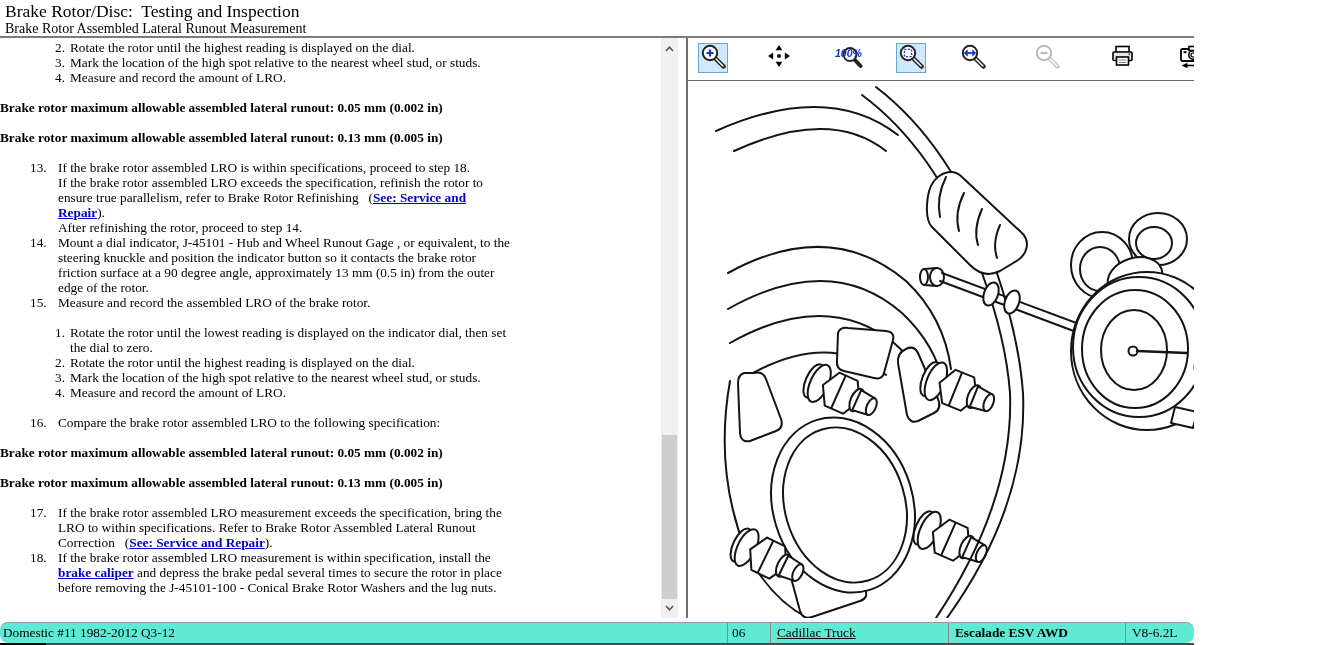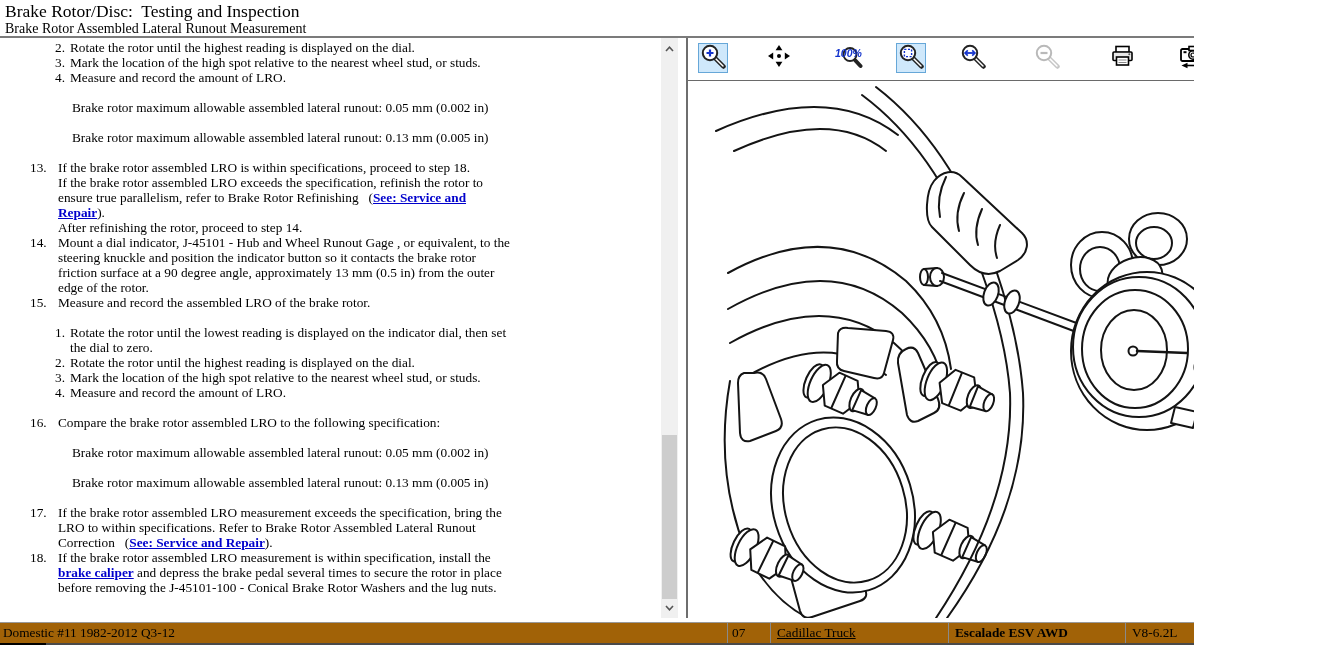--- a/index.html
+++ b/index.html
@@ -16,42 +16,42 @@
   .doc-body{position:absolute;left:0;top:0;right:17px;bottom:0;overflow:hidden;padding-top:2px;
             font-size:13.3px;line-height:15px;}
   .row{display:flex;align-items:flex-start;}
   .row.gap{margin-top:15px;}
   .row.step{padding-left:30px;}
   .row.step .num{flex:none;width:28px;}
   .row.sub{padding-left:55px;}
   .row.sub .num{flex:none;width:15px;}
   .row.step .txt{max-width:452px;}
   .row.sub .txt{max-width:440px;}
-  .row.spec{padding-left:72px;font-weight:normal;}
+  .row.spec{font-weight:bold;}
   .row.spec .txt{white-space:nowrap;}
   a.doclink{color:#0000cc;font-weight:bold;text-decoration:underline;}
 
   
   .sbar{position:absolute;right:0;top:0;width:17px;height:580px;background:#f0f0f0;}
   .sbtn{position:absolute;left:0;width:17px;height:17px;display:flex;align-items:center;justify-content:center;background:#f0f0f0;}
   .sbtn.up{top:2px;} .sbtn.down{bottom:2px;}
   .sthumb{position:absolute;left:1px;width:15px;top:397px;height:166px;background:#cdcdcd;}
 
   
   .img-pane{position:absolute;left:686px;top:38px;width:637px;height:580px;background:#fff;border-left:2px solid #6e6e6e;box-sizing:border-box;}
   .toolbar{position:absolute;left:0;top:0;right:0;height:42px;border-bottom:1px solid #6a6a6a;display:flex;background:#efefef;}
   .tb-strip{display:flex;background:#fff;padding-right:30px;gap:28px;}
   .tb-cell{width:30px;height:30px;margin-top:5px;display:flex;align-items:center;justify-content:center;box-sizing:border-box;}
   .tb-cell.active{background:#cfe8fb;border:1px solid #66a7d8;}
   .img-area{position:absolute;left:0;top:43px;right:0;bottom:0;background:#fff;}
 
   
   .sb-gap{position:absolute;left:0;top:618px;width:100%;height:4px;background:#fff;}
   .statusbar{position:absolute;left:0;top:622px;width:100%;height:21px;border-top:1px solid #999;
-             display:flex;font-size:13.3px;background:#a16207;box-sizing:border-box;}
+             display:flex;font-size:13.3px;background:#5eead4;box-sizing:border-box;border-radius:8px;}
   .sb-cell{padding-top:2px;box-sizing:border-box;white-space:nowrap;overflow:hidden;}
   .sb-c0{flex:none;width:727px;padding-left:3px;}
   .sb-c1{flex:none;width:43px;border-left:1px solid #8a8a8a;padding-left:4px;}
   .sb-c2{flex:none;width:178px;border-left:1px solid #8a8a8a;padding-left:6px;text-decoration:underline;}
   .sb-c3{flex:none;width:177px;border-left:1px solid #8a8a8a;padding-left:6px;font-weight:bold;}
   .sb-c4{flex:1;border-left:1px solid #8a8a8a;padding-left:6px;}
   .bottom-line{position:absolute;left:0;top:643px;width:100%;height:2px;background:#4a4a4a;}
   .bottom-line-dark{position:absolute;left:0;top:643px;width:46px;height:2px;background:#000;}
 
   .art{stroke:#141414;stroke-width:2;fill:none;stroke-linecap:round;stroke-linejoin:round;}
@@ -306,21 +306,21 @@
           <ellipse fill="#fff" cx="531" cy="291" rx="7" ry="10" transform="rotate(22 531 291)"></ellipse>
           <path fill="#fff" d="M 487 326 L 509 331 L 505 347 L 483 342 Z"></path>
         </g>
       </svg>
     </div>
   </div>
 
   <div class="sb-gap"></div>
   <div class="statusbar">
     <div class="sb-cell sb-c0">Domestic #11 1982-2012 Q3-12</div>
-    <div class="sb-cell sb-c1">07</div>
+    <div class="sb-cell sb-c1">06</div>
     <div class="sb-cell sb-c2">Cadillac Truck</div>
     <div class="sb-cell sb-c3">Escalade ESV AWD</div>
     <div class="sb-cell sb-c4">V8-6.2L</div>
   </div>
   <div class="bottom-line"></div>
   <div class="bottom-line-dark"></div>
 
 </div>
 
 </body></html>

